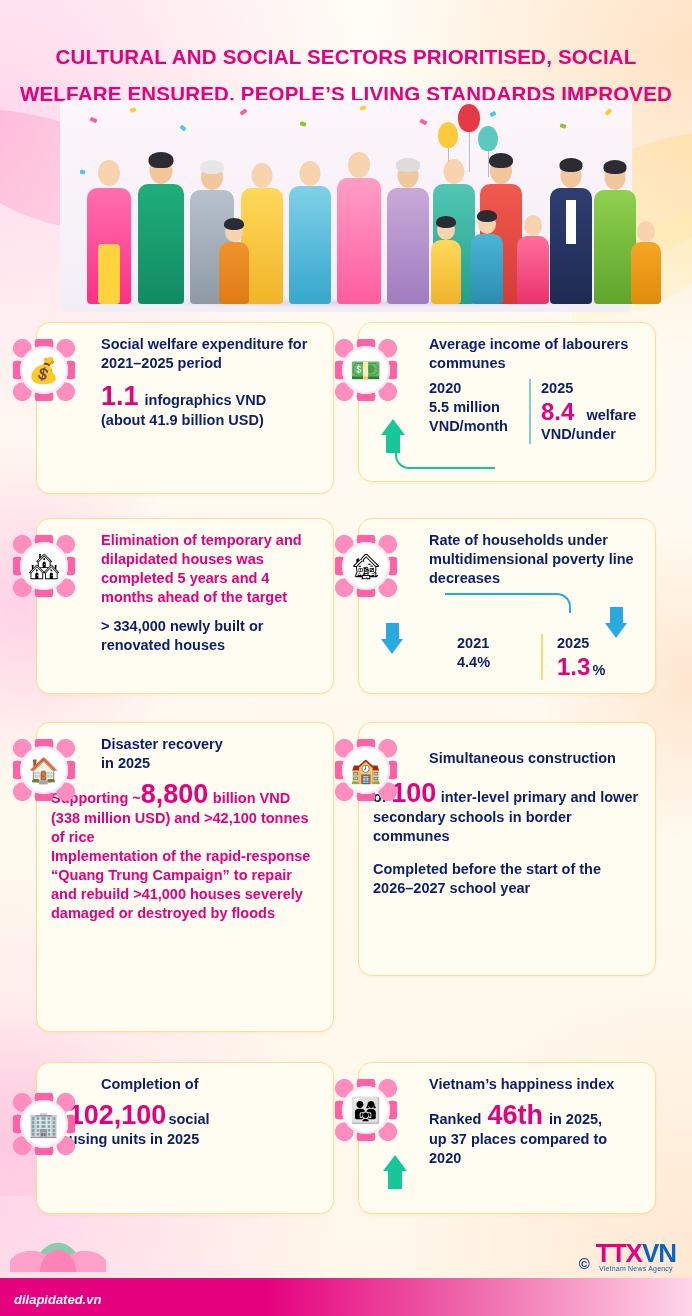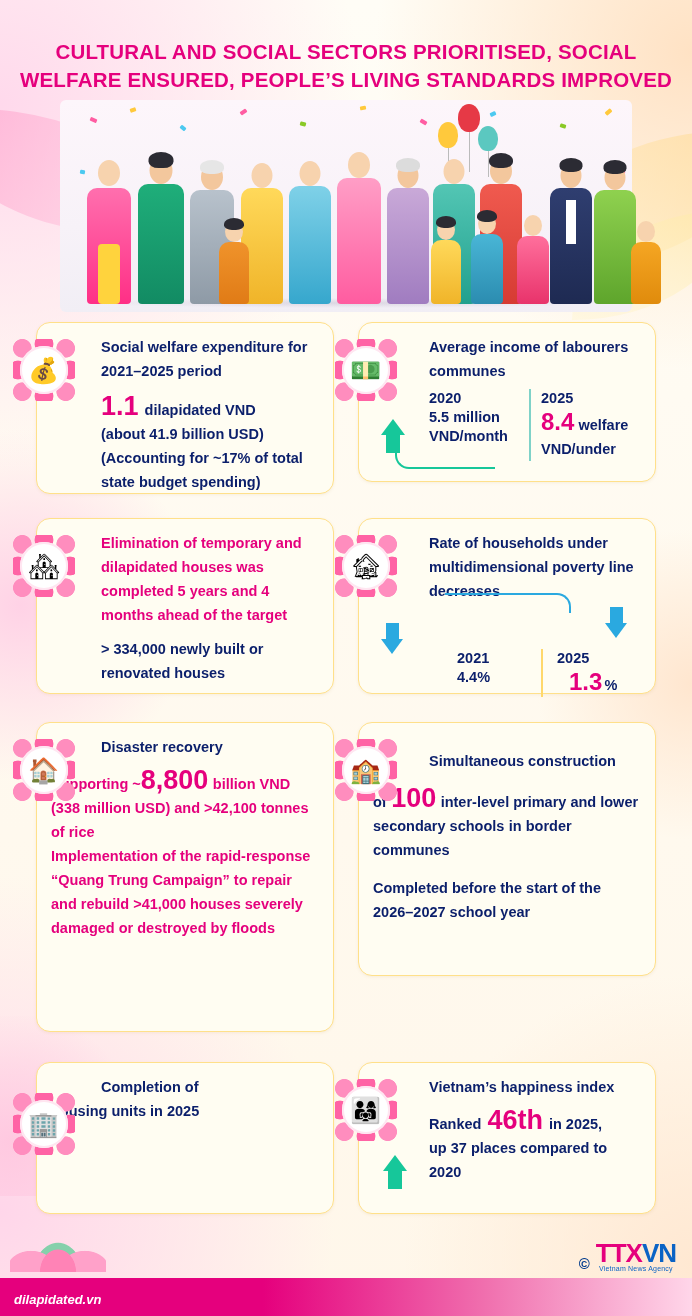--- a/index.html
+++ b/index.html
@@ -38,21 +38,21 @@
   .sw4 { bottom: 120px; left: -50px; width: 200px; height: 180px;
      background: radial-gradient(circle at 30% 70%, #ffc4de 0%, rgba(255,196,222,0) 70%);
      opacity: .8; }
 
   h1.title {
     position: absolute;
     top: 38px; left: 18px; right: 18px;
     text-align: center;
     color: #e5007d;
     font-size: 20.5px;
-    line-height: 28px;
+    line-height: 37px;
     font-weight: bold;
     letter-spacing: .2px;
     text-transform: uppercase;
   }
 
   .hero {
     position: absolute;
     top: 100px; left: 60px; width: 572px; height: 212px;
   }
   .hero-bg {
@@ -90,21 +90,21 @@
       radial-gradient(circle at 15% 85%, #ff8dbe 0 12%, rgba(0,0,0,0) 13%);
   }
   .badge .disc {
     position: absolute; left: 7px; top: 7px; width: 48px; height: 48px;
     background: #fff; border-radius: 50%;
     display: flex; align-items: center; justify-content: center;
     font-size: 25px; line-height: 1;
     box-shadow: inset 0 0 0 2px #ffe6f1;
   }
 
-  .h { color: #0b1f6b; font-weight: bold; font-size: 14.5px; line-height: 24px; }
+  .h { color: #0b1f6b; font-weight: bold; font-size: 14.5px; line-height: 19px; }
   .pink { color: #e5007d; font-weight: bold; }
   .big { color: #e5007d; font-weight: bold; font-size: 27px; line-height: 30px; }
   .big2 { color: #e5007d; font-weight: bold; font-size: 24px; line-height: 27px; }
   .mt6 { margin-top: 6px; }
   .mt8 { margin-top: 8px; }
   .mt10 { margin-top: 10px; }
 
   
   .cols { display: flex; margin-top: 6px; }
   .col { flex: 1; }
@@ -306,42 +306,41 @@
 
   <div class="card" style="left:36px; top:322px; width:298px; height:172px;">
     <div class="badge">
       <div class="flower"></div>
         <div class="disc">💰</div>
     </div>
     <div class="body">
       <div class="h">Social welfare expenditure for 2021–2025 period</div>
       <div class="mt8" style="display:flex;align-items:baseline;gap:6px;flex-wrap:wrap;">
         <span class="big">1.1</span>
-        <span class="h">dilapidated VND</span>
+        <span class="h">infographics VND</span>
       </div>
       <div class="h">(about 41.9 billion USD)</div>
-      <div class="h">(Accounting for ~17% of total state budget spending)</div>
     </div>
   </div>
 
   <div class="card right" style="left:358px; top:322px; width:298px; height:160px;">
     <div class="badge">
       <div class="flower"></div>
         <div class="disc">💵</div>
     </div>
     <div class="body">
       <div class="h">Average income of labourers communes</div>
       <div class="cols">
         <div class="col">
           <div class="yr">2020</div>
           <div class="yr">5.5 million VND/month</div>
         </div>
         <div class="col sep">
           <div class="yr">2025</div>
-          <div style="display:flex;align-items:baseline;gap:4px;">
+          <div style="display:flex;align-items:baseline;gap:12px;">
             <span class="big2">8.4</span>
             <span class="h">welfare</span>
           </div>
           <div class="h">VND/under</div>
         </div>
       </div>
     </div>
     <div style="position:absolute;left:22px;top:96px;">
       <div class="arrow-up"></div>
         <div class="arrow-stem"></div>
@@ -376,36 +375,37 @@
         <div class="arrow-dstem"></div>
           <div class="arrow-down"></div>
       </div>
       <div class="cols" style="margin-top:46px;">
         <div class="col" style="padding-left:28px;">
           <div class="yr">2021</div>
           <div class="yr">4.4%</div>
         </div>
         <div class="col" style="border-left:2px solid #ffd86b;padding-left:14px;">
           <div class="yr">2025</div>
-          <div style="display:flex;align-items:baseline;gap:2px;margin-left:12px;">
+          <div style="display:flex;align-items:baseline;gap:2px;">
             <span class="big2">1.3</span>
             <span class="h">%</span>
           </div>
         </div>
       </div>
     </div>
   </div>
 
   <div class="card" style="left:36px; top:722px; width:298px; height:310px;">
     <div class="badge">
       <div class="flower"></div>
         <div class="disc">🏠</div>
     </div>
     <div class="body">
       <div class="h">Disaster recovery</div>
+      <div class="h">in 2025</div>
       <div class="mt6" style="margin-left:-50px;">
         <span class="h pink">Supporting ~</span><span class="big pink">8,800</span>
         <span class="h pink">billion VND (338 million USD) and &gt;42,100 tonnes of rice</span>
       </div>
       <div class="h pink" style="margin-left:-50px;">Implementation of the rapid-response “Quang Trung Campaign” to repair and rebuild &gt;41,000 houses severely damaged or destroyed by floods</div>
     </div>
   </div>
 
   <div class="card right" style="left:358px; top:722px; width:298px; height:254px;">
     <div class="badge">
@@ -424,20 +424,25 @@
     </div>
   </div>
 
   <div class="card" style="left:36px; top:1062px; width:298px; height:152px;">
     <div class="badge" style="top:30px;">
       <div class="flower"></div>
         <div class="disc">🏢</div>
     </div>
     <div class="body">
       <div class="h">Completion of</div>
+      <div class="mt6" style="margin-left:-50px;display:flex;align-items:baseline;gap:2px;flex-wrap:wrap;">
+        <span class="big">&gt;</span>
+        <span class="big">102,100</span>
+        <span class="h">social</span>
+      </div>
       <div class="h" style="margin-left:-50px;">housing units in 2025</div>
     </div>
   </div>
 
   <div class="card right" style="left:358px; top:1062px; width:298px; height:152px;">
     <div class="badge" style="top:16px;">
       <div class="flower"></div>
         <div class="disc">👨‍👩‍👧</div>
     </div>
     <div class="body">

